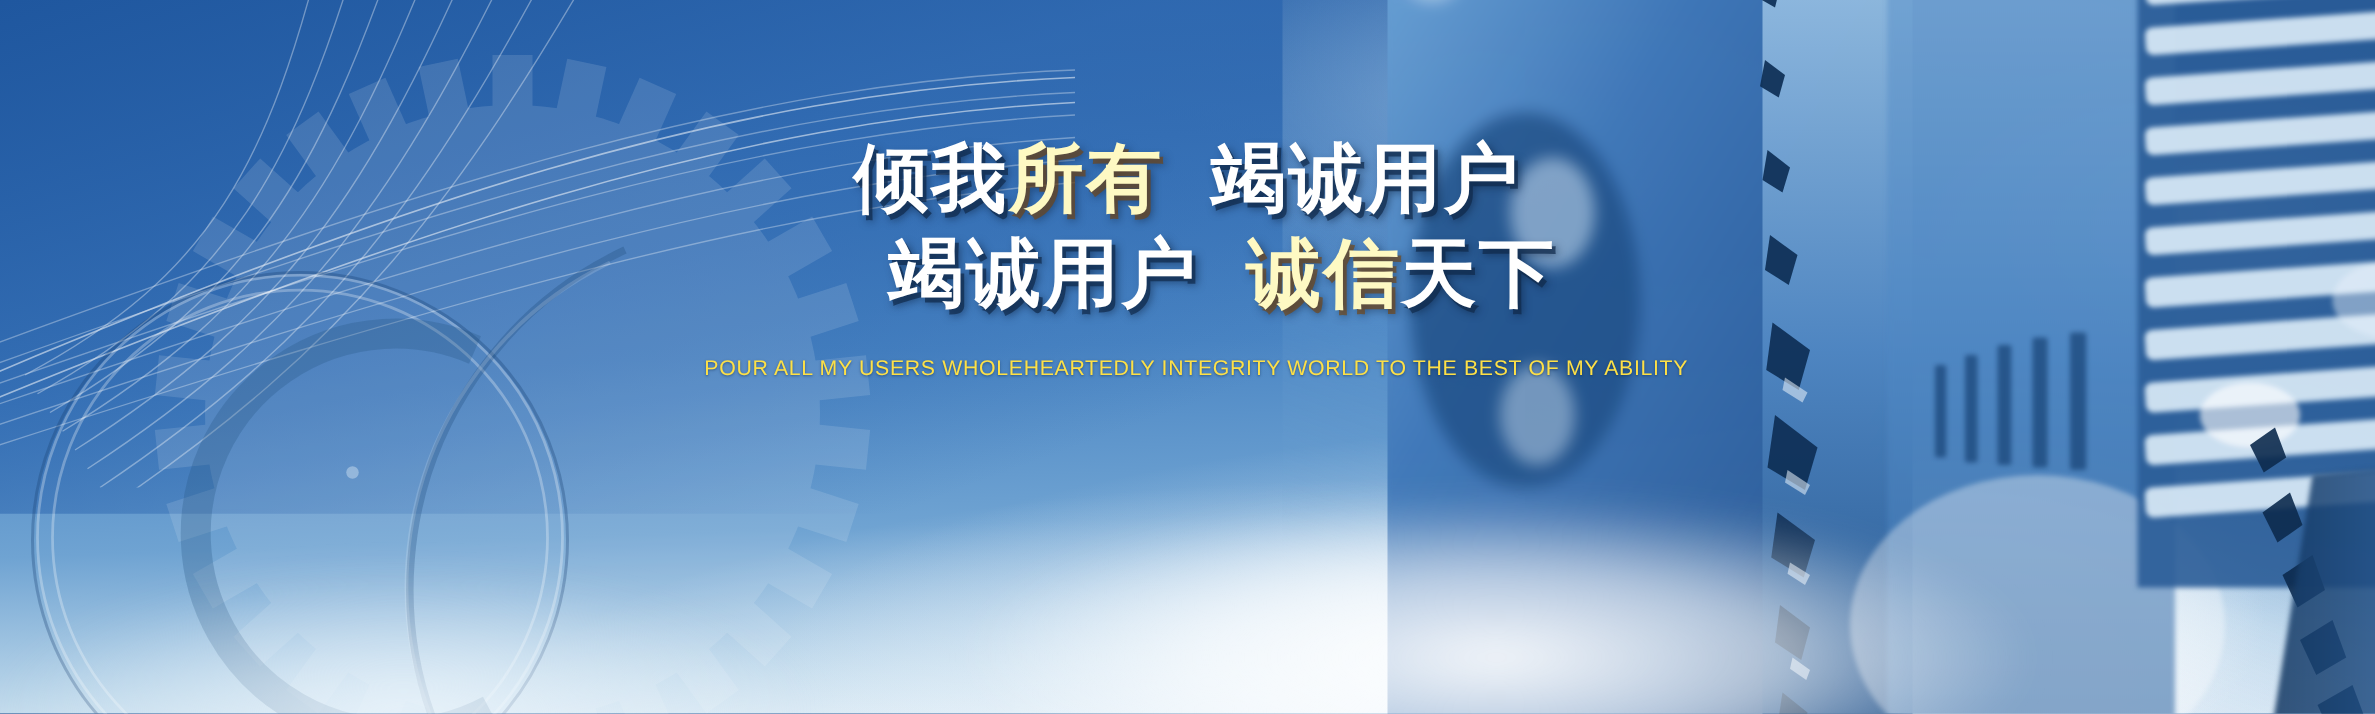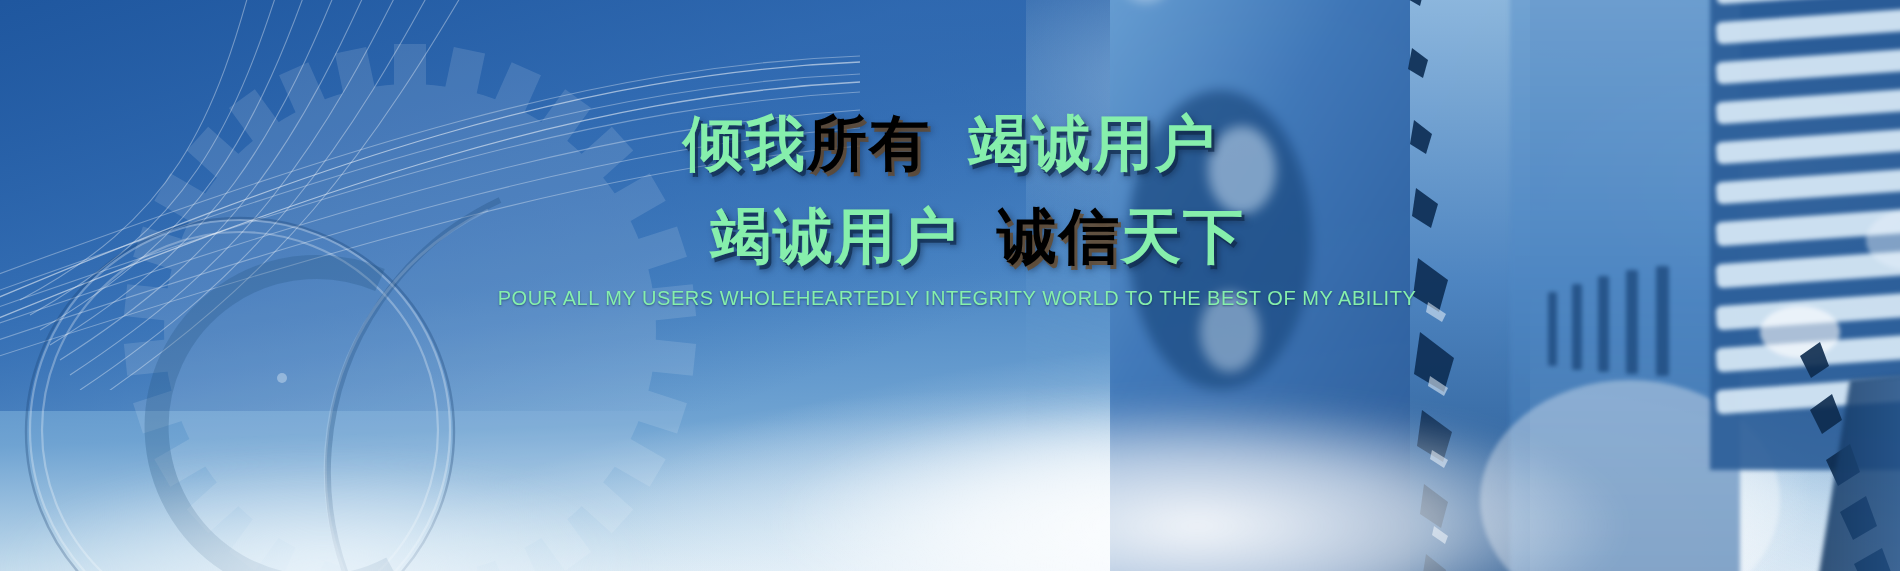--- a/index.html
+++ b/index.html
@@ -74,43 +74,42 @@
     z-index:40;
   }
   .line{
     white-space:nowrap;
     font-weight:bold;
     letter-spacing:2px;
     line-height:1.06;
     font-family:"DejaVu Sans","Liberation Sans",sans-serif;
   }
   .line1{ font-size:60px; }
-  .line2{ font-size:60px; margin-top:24px; padding-left:56px; }
+  .line2{ font-size:60px; margin-top:12px; padding-left:56px; }
 
   .seg{ display:inline-block; }
   .seg.white{
-    color:#86efac;
+    color:#ffffff;
     text-shadow:
       3px 4px 0 rgba(16,42,74,.70),
       4px 5px 7px rgba(10,30,58,.55);
-    font-family: Liberation Mono, monospace;
   }
   .seg.gold{
-    color:#000000;
+    color:#fef9c3;
     text-shadow:
       3px 4px 0 rgba(120,66,8,.62),
       4px 5px 7px rgba(10,30,58,.5);
   }
   .gap{ display:inline-block; width:38px; }
 
   .subtitle{
-    margin-top:14px;
-    font-size:20px;
+    margin-top:34px;
+    font-size:17px;
     letter-spacing:.55px;
-    color:#86efac;
+    color:#fde047;
     font-weight:400;
     text-shadow:0 1px 2px rgba(14,40,72,.55);
     font-family:"Liberation Sans",sans-serif;
     padding-left:14px;
   }
 </style>
 </head>
 <body>
 
 <div class="banner">

